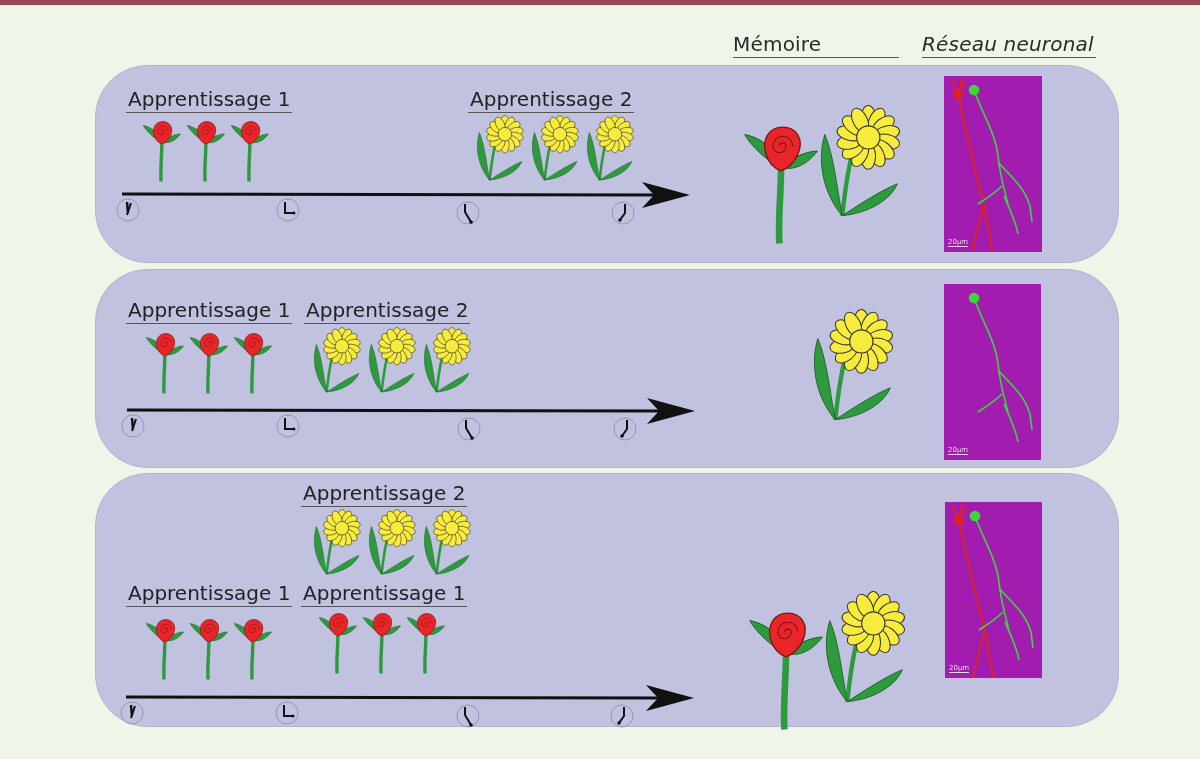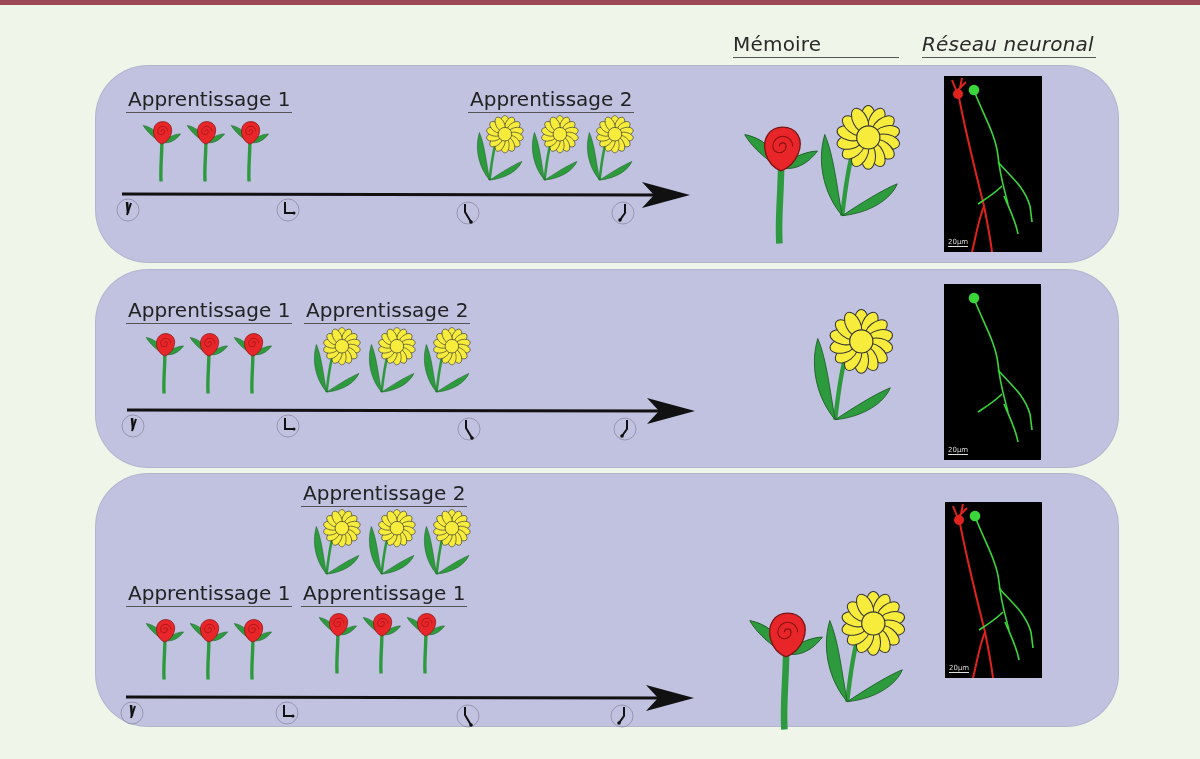--- a/index.html
+++ b/index.html
@@ -16,21 +16,21 @@
     .panel {
       position: absolute; left: 88px; width: 1022px; background: #c0c2e0;
       border-radius: 52px; box-shadow: 0 0 0 1px #b3b5cf; margin-left: 8px;
     }
     .label {
       position: absolute; font-size: 20px; color: #222; white-space: nowrap;
       border-bottom: 1.5px solid #555; padding: 0 2px 0px 2px; line-height: 26px;
     }
     .icon-svg { position: absolute; overflow: visible; }
     .neuron {
-      position: absolute; background: #000000; overflow: hidden;
+      position: absolute; background: #a21caf; overflow: hidden;
     }
     .scalebar {
       position: absolute; left: 4px; bottom: 5px; font-size: 7px; color: #ddd;
       border-bottom: 1px solid #ddd; line-height: 8px; font-family: "DejaVu Sans", sans-serif;
     }
   </style>
 </head>
 <body>
 
 <div class="topbar"></div>

